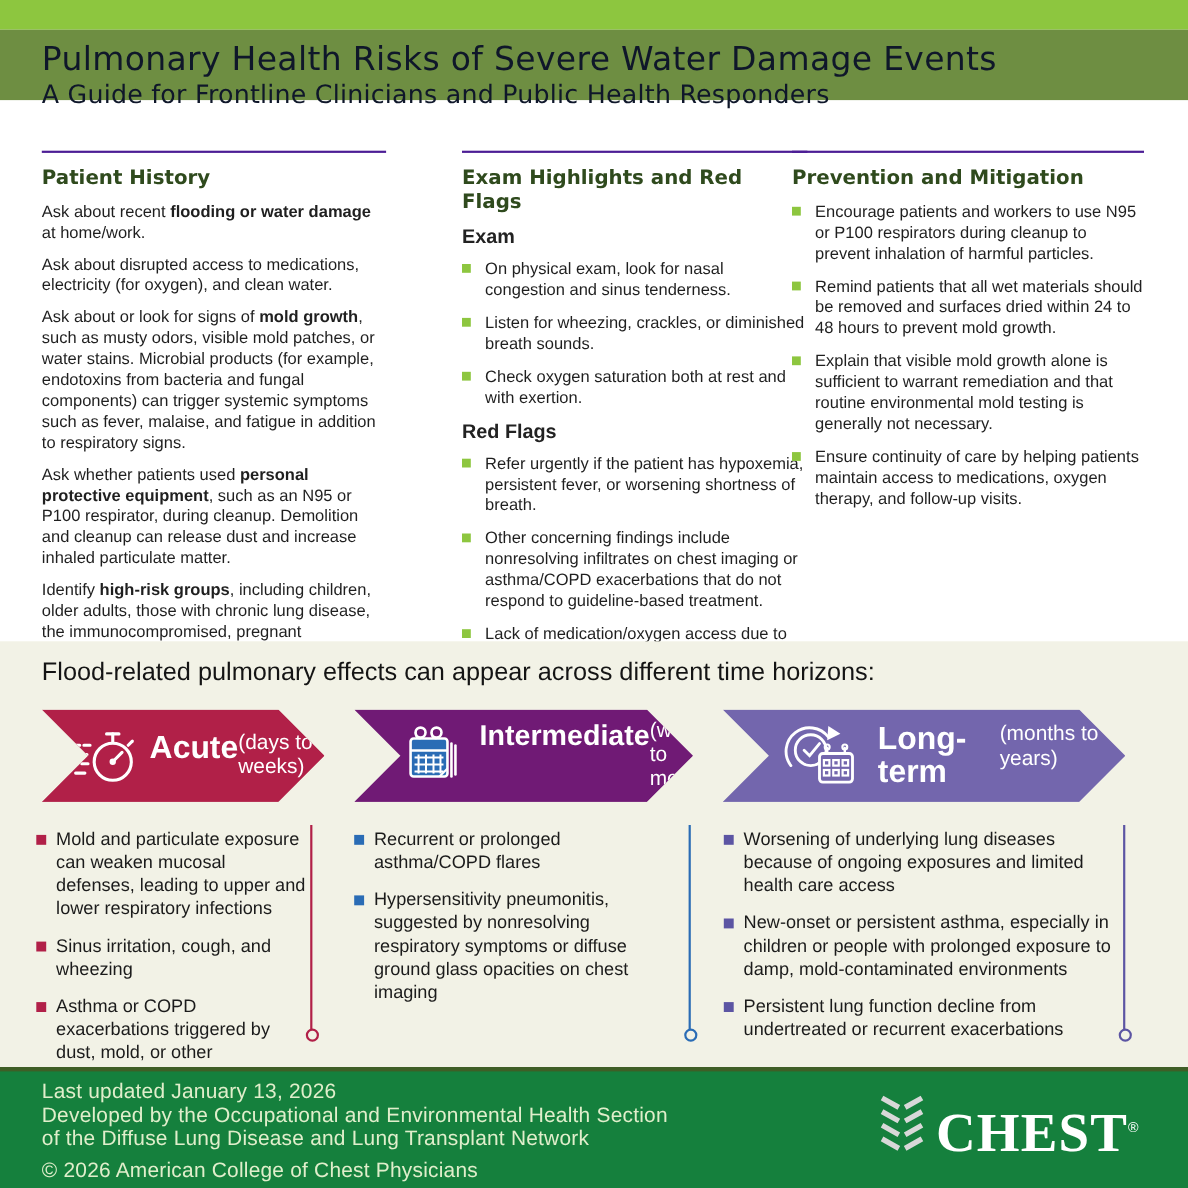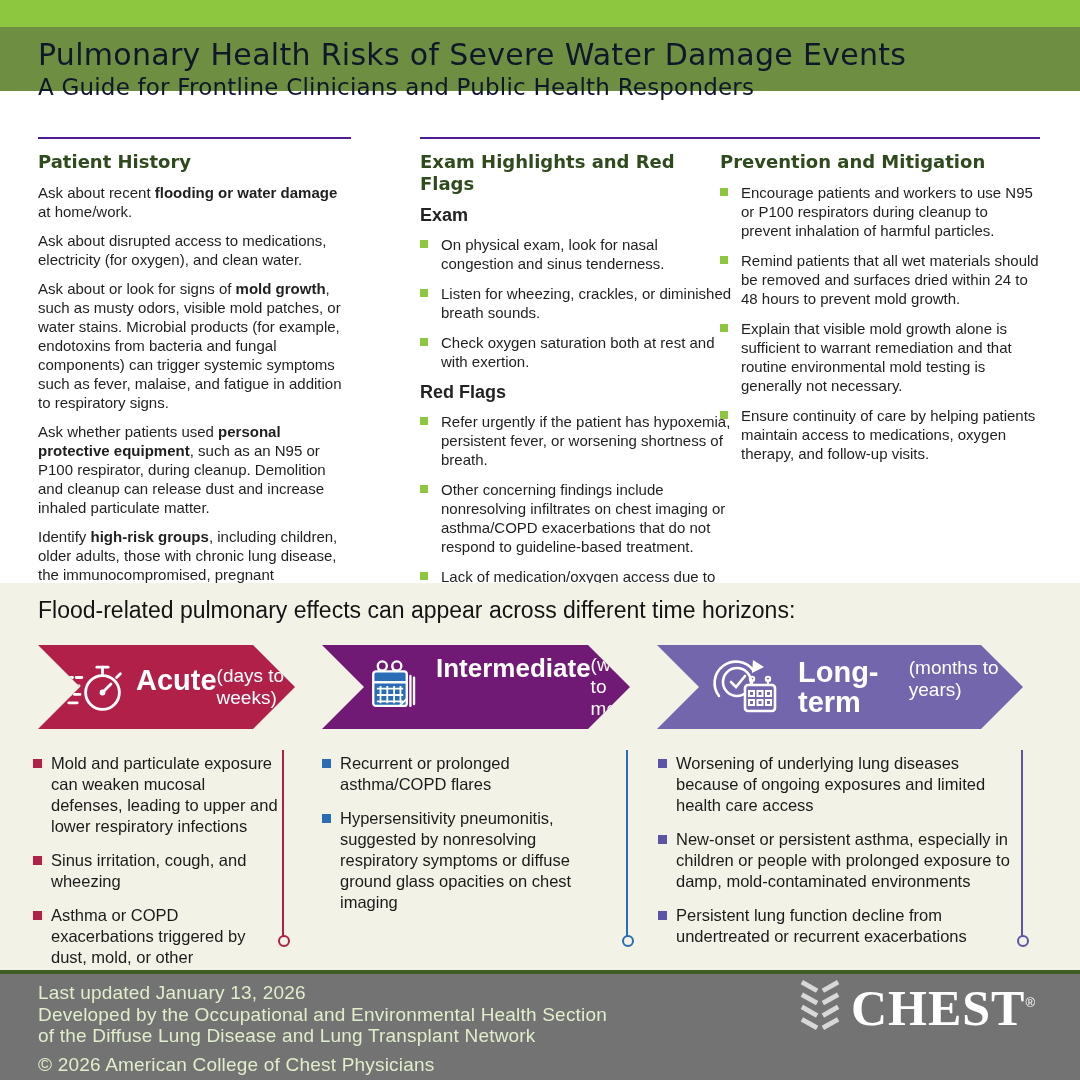--- a/index.html
+++ b/index.html
@@ -51,26 +51,26 @@
   .list-longterm .tl-sq{background:#5c55a3;}
 
   .vline{position:absolute;top:167px;width:2px;height:186px;}
   .vline::after{content:"";position:absolute;left:-4px;bottom:-11px;width:8px;height:8px;border-radius:50%;
                 background:#f2f2e6;border:2px solid;}
   .vline-acute{left:282px;background:#b12048;}  .vline-acute::after{border-color:#b12048;}
   .vline-intermediate{left:626px;background:#2a6cb5;} .vline-intermediate::after{border-color:#2a6cb5;}
   .vline-longterm{left:1021px;background:#5c55a3;} .vline-longterm::after{border-color:#5c55a3;}
 
   
-  .footer{position:absolute;top:970px;left:0;width:1080px;height:110px;background:#737373;
+  .footer{position:absolute;top:970px;left:0;width:1080px;height:110px;background:#15803d;
           border-top:4px solid #3f5e26;box-sizing:border-box;color:#e0eecb;}
   .f-text{position:absolute;left:38px;top:8px;}
   .f-line{margin:0;font-size:19px;line-height:21.5px;letter-spacing:.2px;}
   .f-copy{margin:7px 0 0;font-size:19px;line-height:22px;letter-spacing:.2px;}
-  .logo{position:absolute;right:44px;top:4px;display:flex;align-items:flex-start;gap:10px;}
+  .logo{position:absolute;right:44px;top:20px;display:flex;align-items:flex-end;gap:10px;}
   .logo-text{font-family:"Liberation Serif", serif;font-weight:bold;font-size:50px;line-height:50px;color:#ffffff;letter-spacing:1px;}
   .logo-reg{font-size:13px;vertical-align:super;color:#ffffff;font-family:"Liberation Sans", sans-serif;font-weight:normal;}
 </style>
 </head>
 <body>
 
 <div class="canvas">
 
   <div class="top-strip"></div>
 

